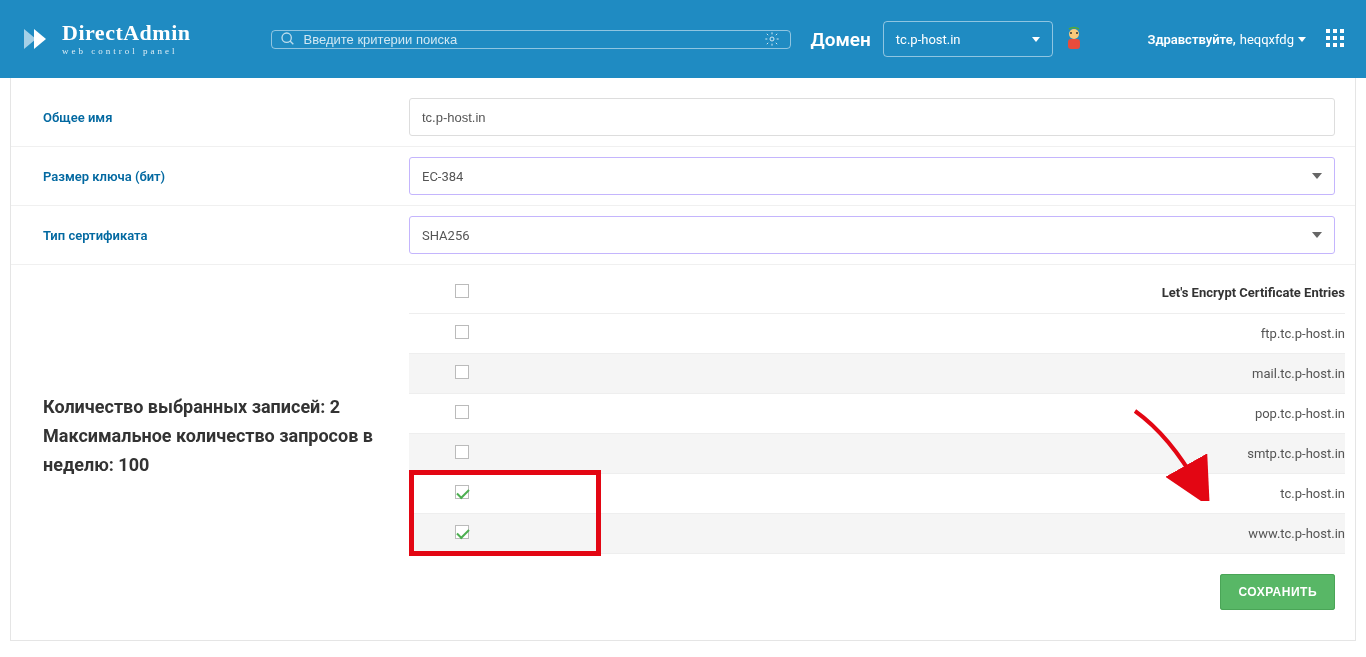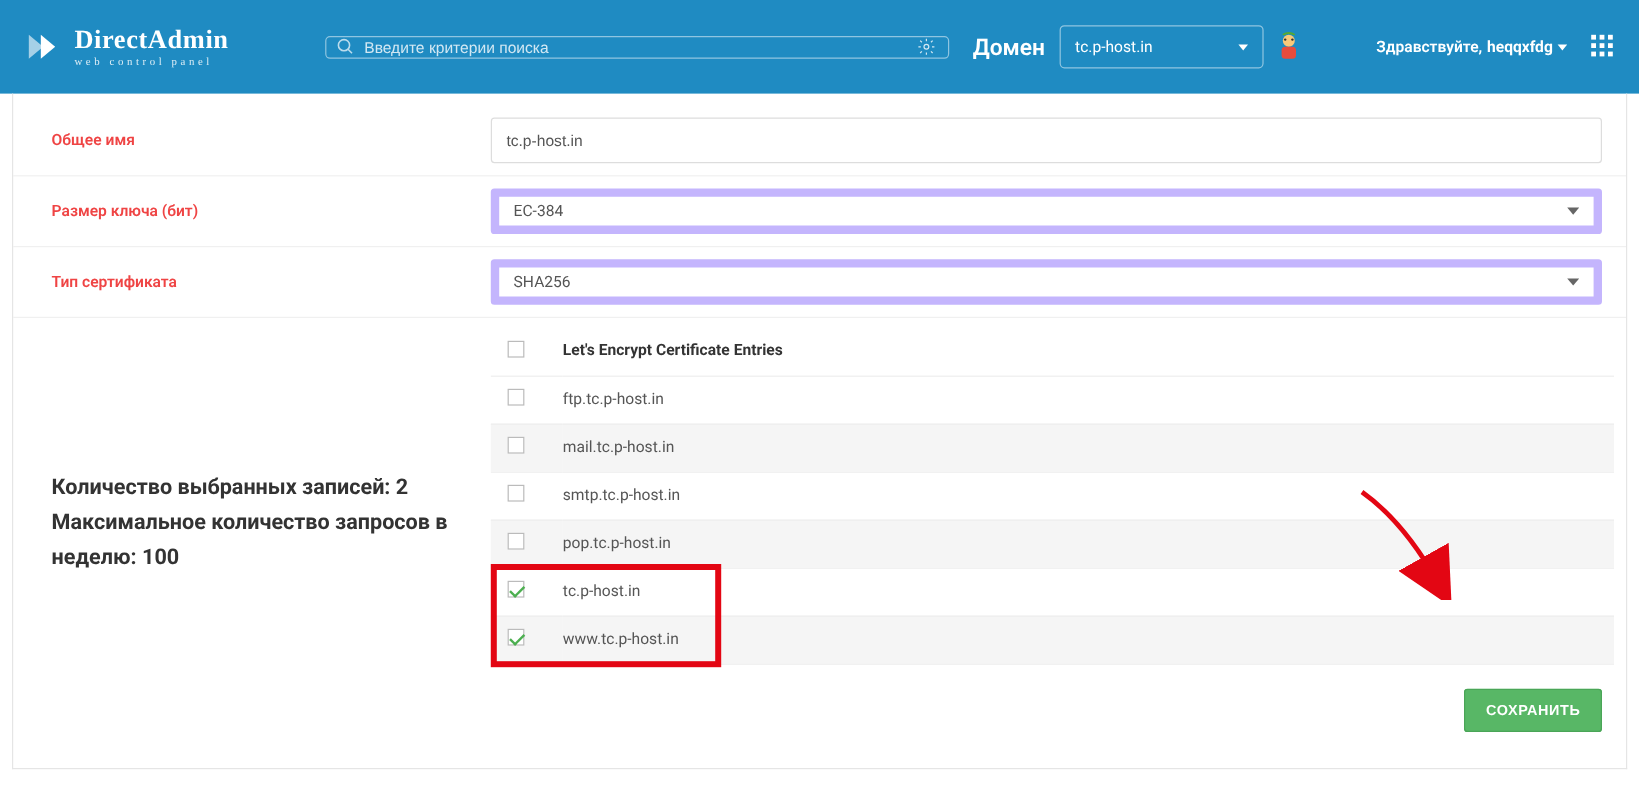--- a/index.html
+++ b/index.html
@@ -16,42 +16,42 @@
 .search-wrap { flex: 0 0 520px; display: flex; align-items: center; border: 1px solid rgba(255,255,255,0.5); border-radius: 4px; height: 19px; padding: 0 8px; }
 .search-icon { width: 16px; height: 16px; opacity: 0.7; flex-shrink: 0; }
 .search-input { flex: 1; background: transparent; border: none; color: #fff; font-size: 13px; padding: 0 8px; outline: none; }
 .search-input::placeholder { color: rgba(255,255,255,0.8); }
 .gear-btn { width: 20px; height: 20px; opacity: 0.8; cursor: pointer; display:flex; align-items:center; justify-content:center; }
 .domain-label { margin-left: 20px; margin-right: 12px; font-weight: 600; font-size: 19px; }
 .domain-select { border: 1px solid rgba(255,255,255,0.5); border-radius: 4px; height: 36px; width: 170px; display: flex; align-items: center; justify-content: space-between; padding: 0 12px; cursor: pointer; font-size: 13px; }
 .header-spacer { flex: 1; }
 .avatar { width: 26px; height: 26px; margin-right: 12px; }
 .greeting { font-size: 13px; font-weight: 600; display: flex; align-items: center; gap: 4px; cursor: pointer; margin-left: 48px; }
-.greeting .user { font-weight: 700; }
+.greeting .user { font-weight: 400; }
 .apps-grid { width: 20px; height: 20px; margin-left: 20px; cursor: pointer; display: grid; grid-template-columns: repeat(3,4px); grid-template-rows: repeat(3,4px); gap: 3px; }
 .apps-grid span { background: #fff; width: 4px; height: 4px; }
 
 
 .content { padding: 0 10px 40px 10px; }
 .panel { border: 1px solid #e5e5e5; border-top: none; padding: 10px 0 30px 0; }
 
 .form-row { display: flex; align-items: center; padding: 10px 10px; border-bottom: 1px solid #f0f0f0; }
 .form-row:last-of-type { border-bottom: none; }
-.label-col { width: 388px; padding-left: 22px; font-weight: 600; color: #ef4444; font-size: 13px; }
+.label-col { width: 388px; padding-left: 22px; font-weight: 600; color: #0369a1; font-size: 13px; }
 .field-col { flex: 1; padding-right: 10px; }
 .text-input { width: 100%; height: 38px; border: 1px solid #ddd; border-radius: 3px; padding: 0 12px; font-size: 13px; color: #555; }
-.select-box { width: 100%; height: 38px; border: 7px solid #c4b5fd; border-radius: 3px; padding: 0 12px; font-size: 13px; color: #555; display: flex; align-items: center; justify-content: space-between; cursor: pointer; background: #fff; }
+.select-box { width: 100%; height: 38px; border: 1px solid #c4b5fd; border-radius: 3px; padding: 0 12px; font-size: 13px; color: #555; display: flex; align-items: center; justify-content: space-between; cursor: pointer; background: #fff; }
 .caret-down { width: 0; height: 0; border-left: 5px solid transparent; border-right: 5px solid transparent; border-top: 6px solid #666; }
 
 
 .table-section { display: flex; padding: 8px 10px 0 10px; }
 .info-col { width: 388px; padding-left: 22px; padding-top: 120px; font-size: 18px; font-weight: 700; line-height: 1.6; }
 .table-col { flex: 1; position: relative; }
 .tbl { width: 100%; border-collapse: collapse; }
-.tbl th, .tbl td { text-align: left; height: 40px; vertical-align: middle; border-bottom: 1px solid #eee; }
+.tbl th, .tbl td { text-align: right; height: 40px; vertical-align: middle; border-bottom: 1px solid #eee; }
 .tbl th { font-weight: 700; font-size: 13px; }
 .tbl tr:nth-child(odd) td { background: #fff; }
 .tbl tr:nth-child(even) td { background: #f5f5f5; }
 .tbl thead tr th { background: #fff; }
 .th-chk, .td-chk { width: 60px; padding-left: 14px; }
 .chk { width: 14px; height: 14px; border: 1px solid #bbb; background: #fff; display: inline-block; cursor: pointer; position: relative; }
 .chk.checked::after { content: ""; position: absolute; left: 1px; top: 3px; width: 10px; height: 5px; border-left: 2px solid #4caf50; border-bottom: 2px solid #4caf50; transform: rotate(-45deg); }
 .entry-text { font-size: 13px; color: #555; }
 .highlight-box { position: absolute; border: 5px solid #e30613; pointer-events: none; left: 0; width: 192px; }
 
@@ -172,25 +172,25 @@
               <tr>
                 <td class="td-chk"><span class="chk"></span></td>
                 <td class="entry-text">ftp.tc.p-host.in</td>
               </tr>
               <tr>
                 <td class="td-chk"><span class="chk"></span></td>
                 <td class="entry-text">mail.tc.p-host.in</td>
               </tr>
               <tr>
                 <td class="td-chk"><span class="chk"></span></td>
+                <td class="entry-text">pop.tc.p-host.in</td>
+              </tr>
+              <tr>
+                <td class="td-chk"><span class="chk"></span></td>
                 <td class="entry-text">smtp.tc.p-host.in</td>
-              </tr>
-              <tr>
-                <td class="td-chk"><span class="chk"></span></td>
-                <td class="entry-text">pop.tc.p-host.in</td>
               </tr>
               <tr>
                 <td class="td-chk"><span class="chk checked"></span></td>
                 <td class="entry-text">tc.p-host.in</td>
               </tr>
               <tr>
                 <td class="td-chk"><span class="chk checked"></span></td>
                 <td class="entry-text">www.tc.p-host.in</td>
               </tr>
             </tbody>

